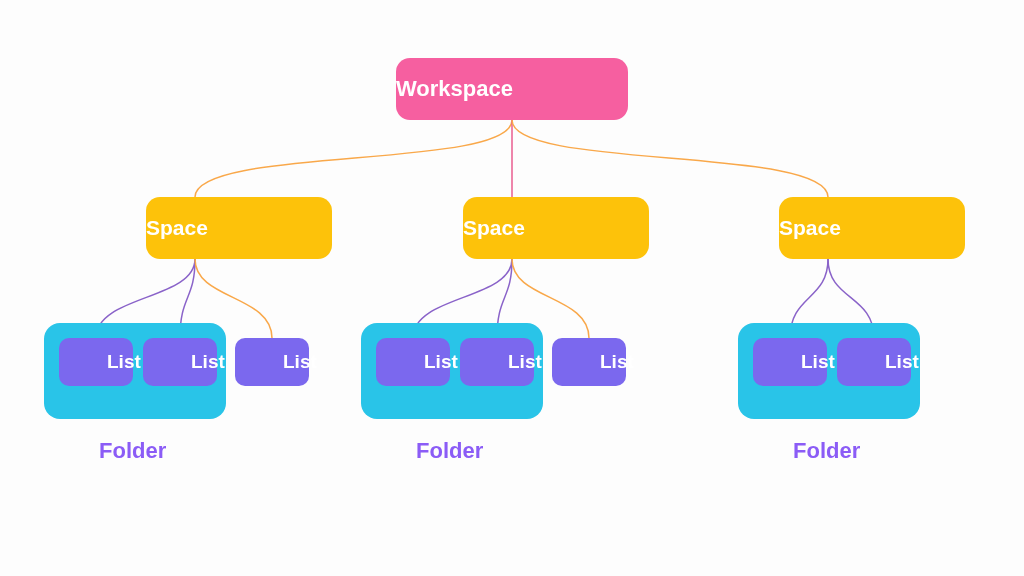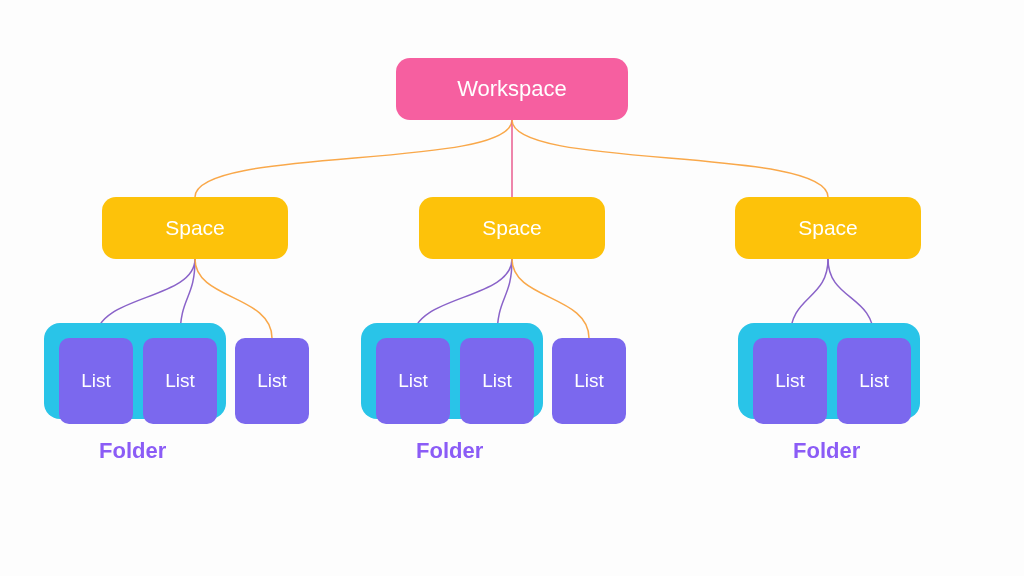--- a/index.html
+++ b/index.html
@@ -3,28 +3,27 @@
 <meta charset="utf-8">
 <style>
   * { box-sizing: border-box; margin: 0; padding: 0; }
   html, body { width: 1024px; height: 576px; background: #fdfdfd; font-family: -apple-system, BlinkMacSystemFont, "Segoe UI", Helvetica, Arial, sans-serif; overflow: hidden; }
   .canvas { position: relative; width: 1024px; height: 576px; }
 
   .node {
     position: absolute;
     display: flex;
     align-items: center;
-    justify-content: center;
-    font-weight: 400;
+    font-weight: 700;
     border-radius: 12px;
     color: #fff;
   }
   .workspace-node { background: #f65fa0; width: 232px; height: 62px; font-size: 22px; border-radius: 14px; }
-  .space-node { background: #fdc20a; width: 186px; height: 62px; font-size: 21px; border-radius: 14px; }
-  .list-node { background: #7b68ee; width: 74px; height: 86px; font-size: 19px; border-radius: 10px; }
+  .space-node { background: #fdc20a; width: 186px; height: 62px; font-size: 21px; border-radius: 14px; margin-left: 44px; }
+  .list-node { background: #7b68ee; width: 74px; height: 48px; font-size: 19px; border-radius: 10px; padding-left: 48px; }
 
   .folder-box {
     position: absolute;
     background: #29c4e8;
     border-radius: 16px;
     height: 96px;
   }
 
   .folder-label {
     position: absolute;

